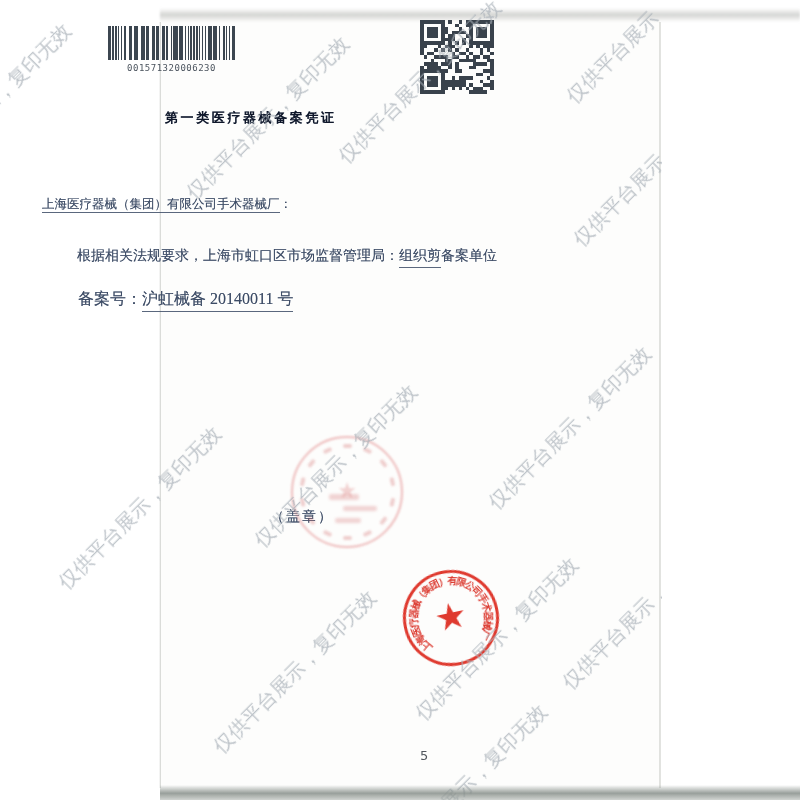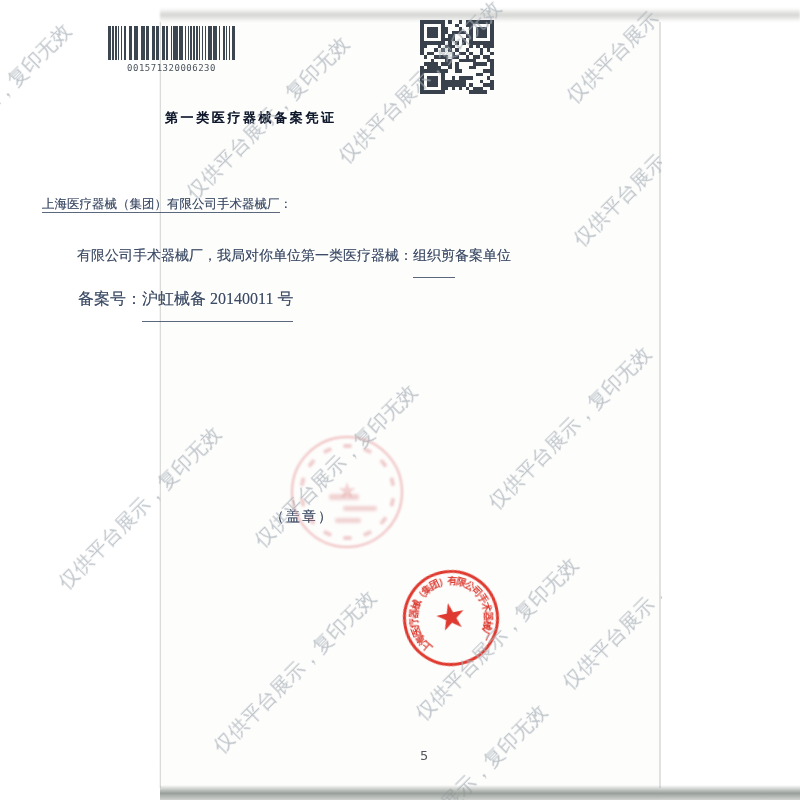--- a/index.html
+++ b/index.html
@@ -22,21 +22,21 @@
     background:linear-gradient(to right,rgba(255,255,255,0),rgba(196,198,194,.8));}
   .edge-right{position:absolute;left:659px;top:22px;width:2px;height:766px;
     background:rgba(210,212,208,.65);}
 
   
   .ink{color:#3d4c66;text-shadow:0 0 .5px rgba(61,76,102,.55);white-space:nowrap;}
   .doc-title{position:absolute;left:165px;top:109px;font-size:13px;letter-spacing:2.6px;color:#0f172a;font-weight:bold;}
   .addressee{position:absolute;left:42px;top:196px;font-size:12.5px;}
   .addressee .uline{border-bottom:1px solid rgba(61,76,102,.85);padding-bottom:1px;}
   .body-line{position:absolute;left:77px;top:247px;font-size:14px;}
-  .uline{border-bottom:1px solid rgba(61,76,102,.85);padding-bottom:14px;}
+  .uline{border-bottom:1px solid rgba(61,76,102,.85);padding-bottom:4px;}
   .filing-no{position:absolute;left:78px;top:289px;font-size:16px;}
   .filing-unit{position:absolute;left:193px;top:459px;font-size:14px;}
   .filing-unit .val{margin-left:7px;}
   .seal-note{position:absolute;left:270px;top:508px;font-size:14px;letter-spacing:2px;}
   .date-line{position:absolute;left:232px;top:547px;font-size:14px;}
   .page-num{position:absolute;left:420px;top:748px;font-size:13px;color:#50565c;font-family:"DejaVu Sans","Liberation Sans",sans-serif;}
 
   
   .barcode{position:absolute;left:108px;top:26px;width:130px;height:48px;}
   .bars{position:absolute;left:0;top:0;width:127px;height:34px;display:flex;align-items:stretch;}
@@ -595,21 +595,21 @@
       <div class="d"></div>
       <div class="d"></div>
       <div></div>
       <div></div>
     </div>
 
   <div class="doc-title ink">第一类医疗器械备案凭证</div>
 
   <div class="addressee ink"><span class="uline">上海医疗器械（集团）有限公司手术器械厂</span><span>：</span></div>
 
-  <div class="body-line ink"><span>有限公司手术器械厂，我局对你单位第一类医疗器械：</span><span class="uline">组织剪</span><span>备案单位</span></div>
+  <div class="body-line ink"><span>根据相关法规要求，上海市虹口区市场监督管理局：</span><span class="uline">组织剪</span><span>备案单位</span></div>
 
   <div class="filing-no ink"><span>备案号：</span><span class="uline">沪虹械备 20140011 号</span></div>
 
 
   <div class="seal-note ink">（盖章）</div>
 
 
   <div class="page-num">5</div>
 
   <div class="gov-seal" id="govSeal">

